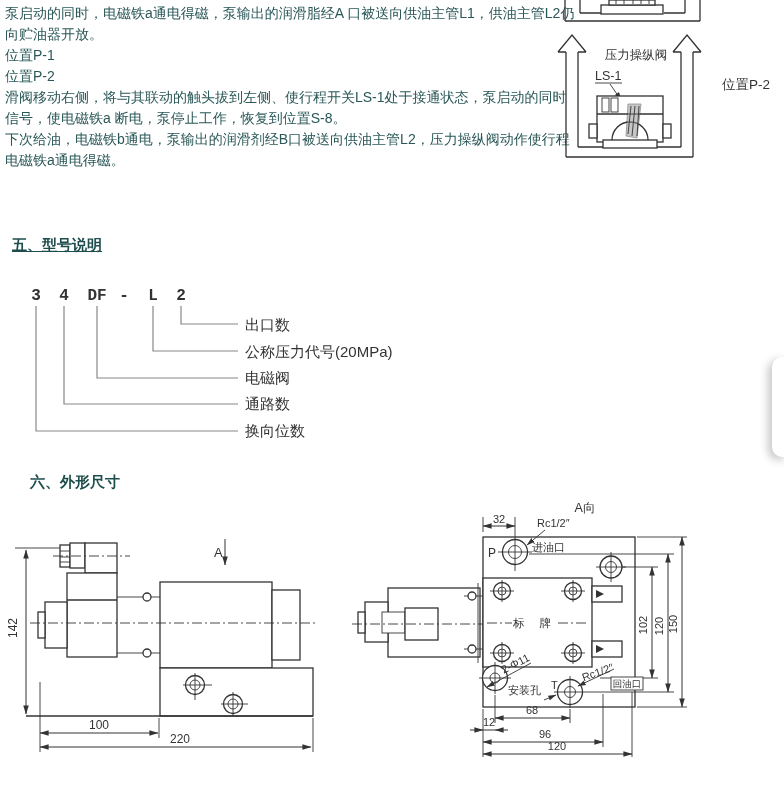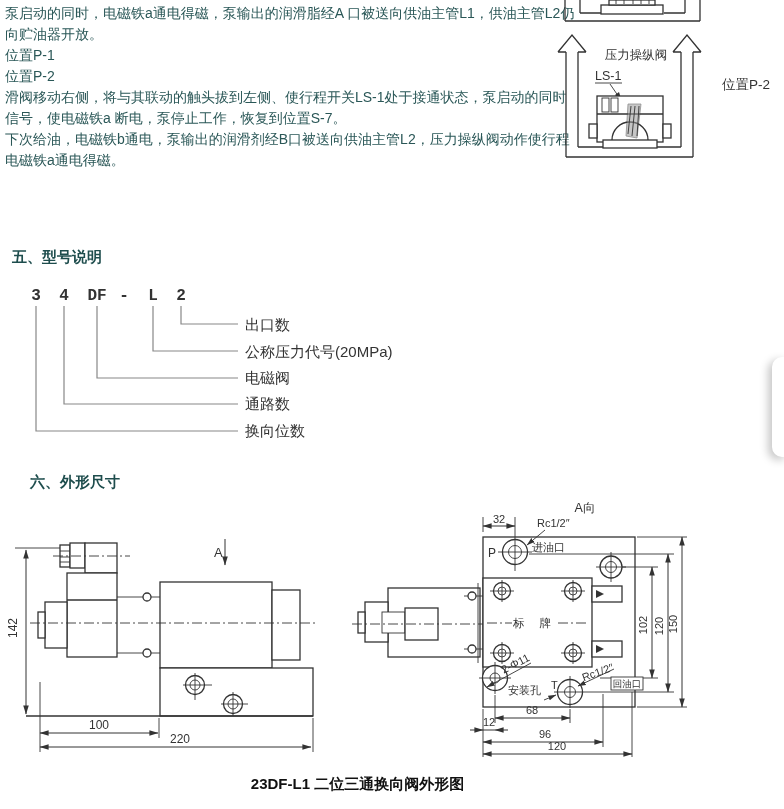--- a/index.html
+++ b/index.html
@@ -2,21 +2,21 @@
 <html><head>
 <meta charset="utf-8">
 <style>
   html,body{margin:0;padding:0;background:#fff;}
   .page{position:relative;width:784px;height:809px;background:#ffffff;overflow:hidden;
         font-family:"Liberation Sans","DejaVu Sans",sans-serif;}
   .intro{position:absolute;left:5px;top:3px;width:560px;color:#2a5757;
          font-size:14px;line-height:21px;letter-spacing:0px;}
   .intro div{white-space:nowrap;}
   .sec-title{position:absolute;left:12px;color:#1e4d4d;font-weight:bold;font-size:15px;white-space:nowrap;}
-  .sec-title.model{top:248px;}
+  .sec-title.model{top:236px;text-decoration:underline;}
   .sec-title.dims{top:473px;margin-left:18px;}
   .caption{position:absolute;left:0;top:775px;width:715px;text-align:center;
            color:#111;font-weight:bold;font-size:15px;white-space:nowrap;}
   svg{position:absolute;}
   svg text{fill:#333;}
   .edge-widget{position:absolute;right:-4px;top:357px;width:16px;height:100px;background:#fff;
                border-radius:10px 0 0 10px;box-shadow:-4px 3px 9px rgba(0,0,0,0.22);}
   .ln{stroke:#333;stroke-width:1.3;fill:none;}
   .thin{stroke:#333;stroke-width:0.9;fill:none;}
   .dim{stroke:#333;stroke-width:1;fill:none;}
@@ -28,21 +28,21 @@
 <body>
 
 <div class="page">
 
   <div class="intro">
     <div>泵启动的同时，电磁铁a通电得磁，泵输出的润滑脂经A 口被送向供油主管L1，供油主管L2仍</div>
     <div>向贮油器开放。</div>
     <div>位置P-1</div>
     <div>位置P-2</div>
     <div>滑阀移动右侧，将与其联动的触头拔到左侧、使行程开关LS-1处于接通状态，泵启动的同时</div>
-    <div>信号，使电磁铁a 断电，泵停止工作，恢复到位置S-7。</div>
+    <div>信号，使电磁铁a 断电，泵停止工作，恢复到位置S-8。</div>
     <div>下次给油，电磁铁b通电，泵输出的润滑剂经B口被送向供油主管L2，压力操纵阀动作使行程</div>
     <div>电磁铁a通电得磁。</div>
   </div>
 
   <svg style="left:550px;top:0;width:234px;height:172px" viewBox="550 0 234 172">
 
     <g>
       <path class="ln" d="M565,21 H700 M565,0 V21 M700,0 V21 M580,0 V13 M685,0 V13 M580,13 H601 M664,13 H685"></path>
       <rect class="ln wfill" x="601" y="5" width="62" height="9"></rect>
       <rect class="ln wfill" x="609" y="0" width="46" height="5"></rect>
@@ -267,17 +267,16 @@
       <line class="dim" x1="470" y1="730" x2="483" y2="730" marker-end="url(#arr)"></line>
       <line class="dim" x1="508" y1="730" x2="495" y2="730" marker-end="url(#arr)"></line>
       <text x="489" y="726" font-size="11" text-anchor="middle">12</text>
       <line class="dim" x1="483" y1="742" x2="603" y2="742" marker-start="url(#arr)" marker-end="url(#arr)"></line>
       <text x="545" y="738" font-size="11" text-anchor="middle">96</text>
       <line class="dim" x1="483" y1="754" x2="632" y2="754" marker-start="url(#arr)" marker-end="url(#arr)"></line>
       <text x="557" y="750" font-size="11" text-anchor="middle">120</text>
     </g>
   </svg>
 
-  <div class="caption">23DF-L1 二位三通换向阀外形图</div>
 
   <div class="edge-widget"></div>
 
 </div>
 
 </body></html>

